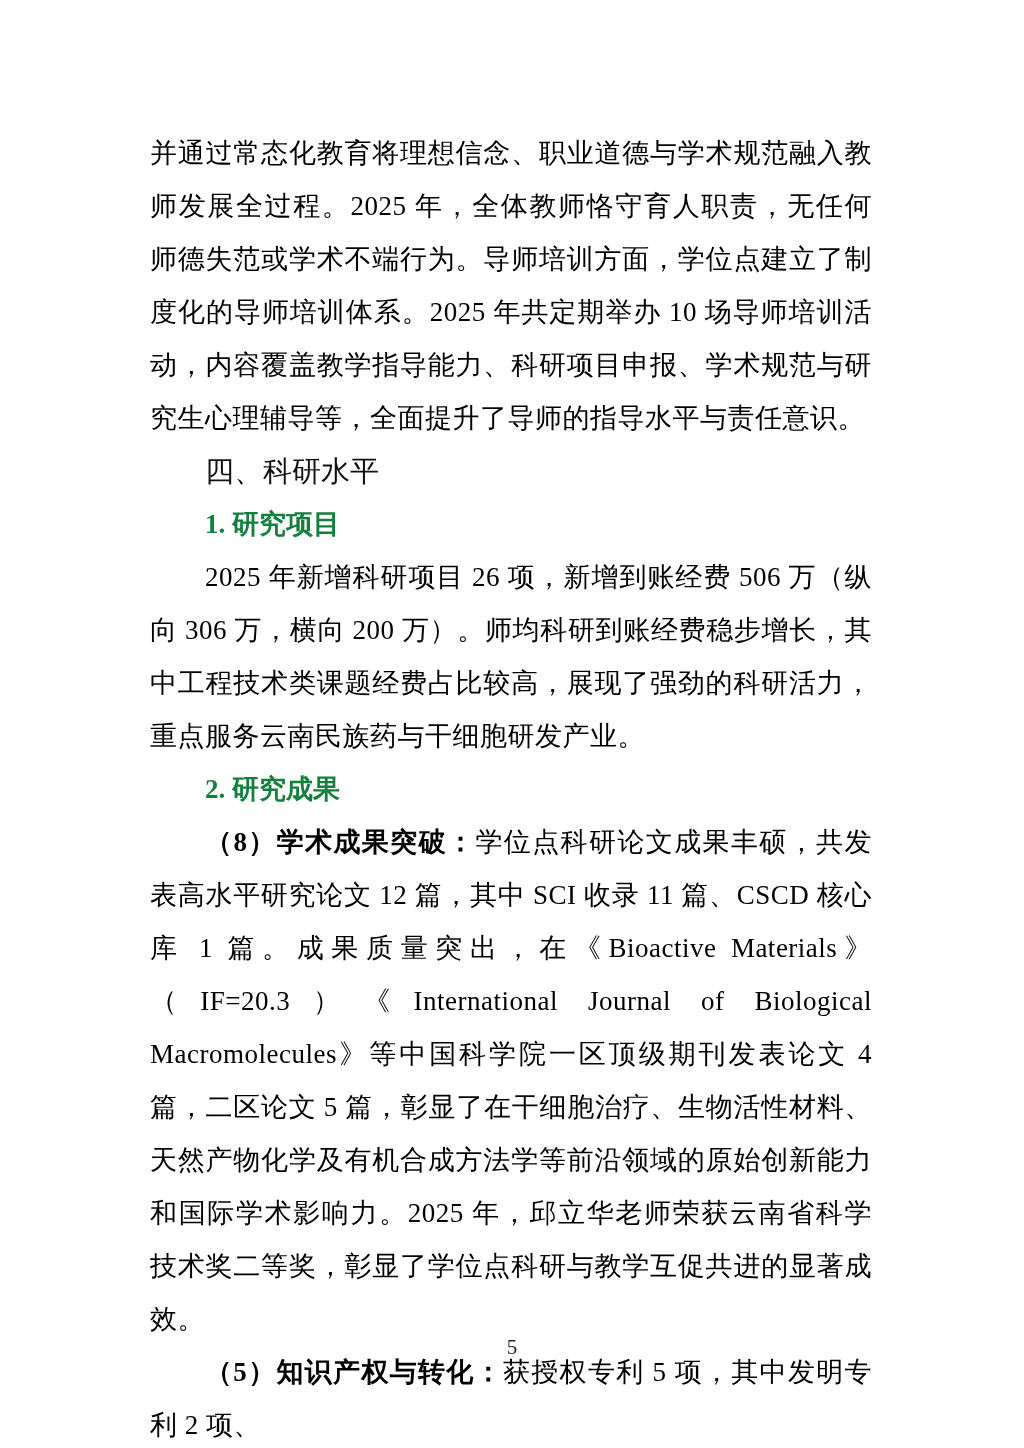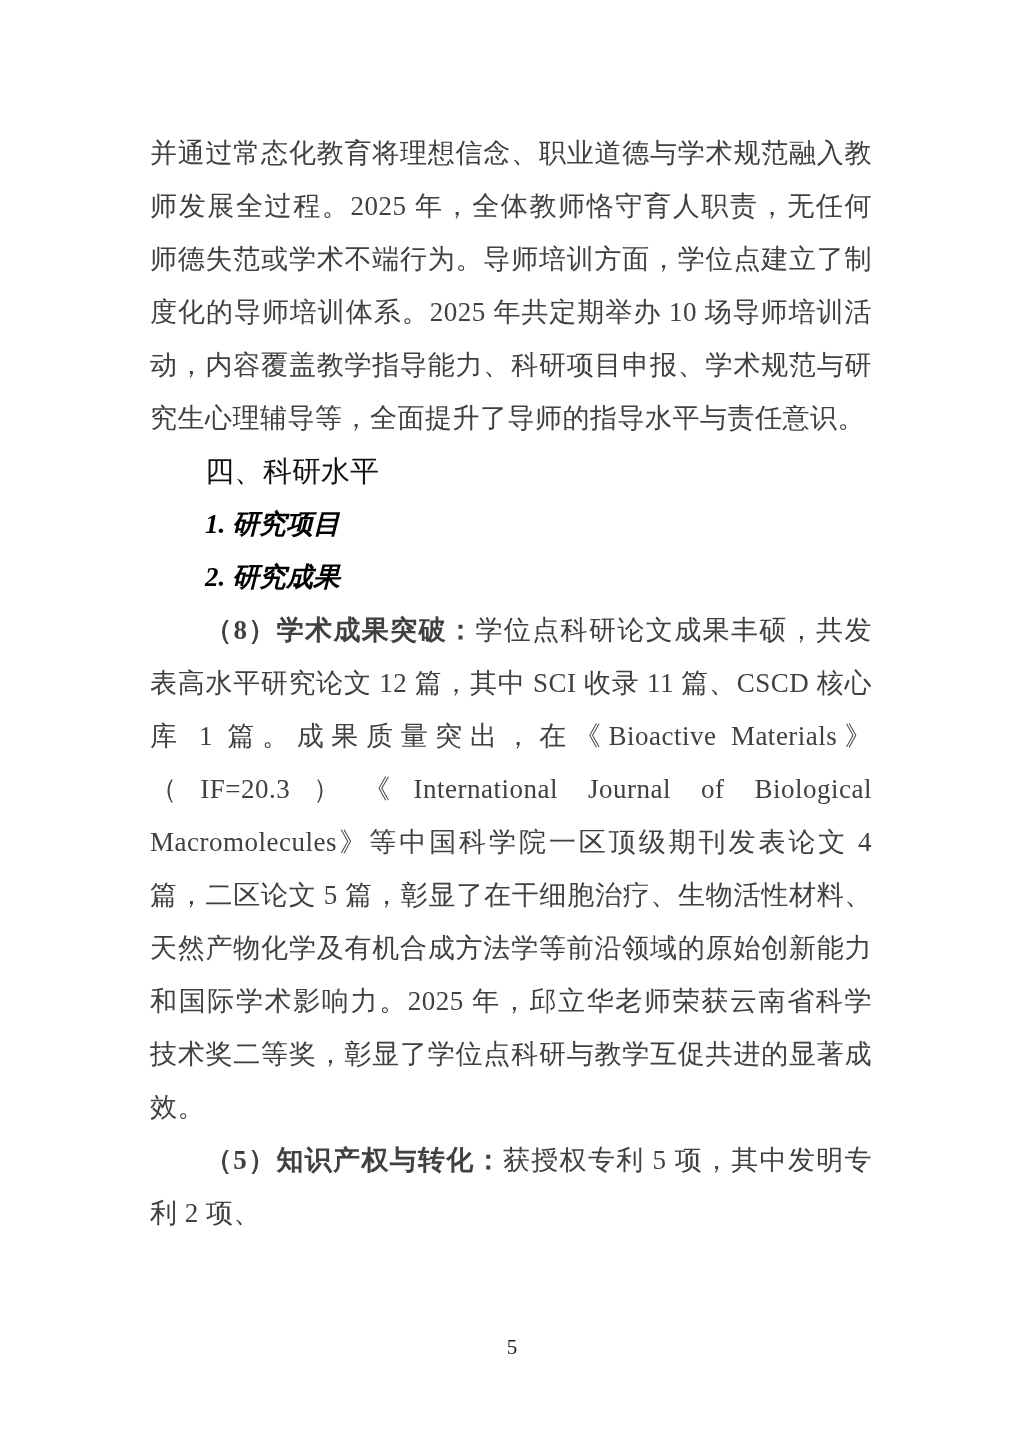--- a/index.html
+++ b/index.html
@@ -18,21 +18,21 @@
   .content {
     position: absolute;
     left: 150px;
     top: 127px;
     width: 722px;
   }
   .para {
     margin: 0;
     font-size: 27px;
     line-height: 53px;
-    color: #404040;
+    color: #000000;
     text-align: justify;
     text-align-last: left;
     letter-spacing: 0.5px;
   }
   .para.indent {
     text-indent: 55px;
   }
   .lead {
     font-weight: 700;
   }
@@ -45,22 +45,21 @@
     line-height: 53px;
     color: #111111;
   }
   .h2 {
     margin: 0;
     padding-left: 55px;
     font-family: "Liberation Serif", "DejaVu Serif", serif;
     font-weight: 700;
     font-size: 27px;
     line-height: 53px;
-    color: #000000;
-    font-style: italic;
+    color: #15803d;
   }
   .page-number {
     position: absolute;
     top: 1337px;
     left: 0;
     width: 100%;
     text-align: center;
     font-family: "Liberation Serif", "DejaVu Serif", serif;
     font-size: 21px;
     line-height: 1;
@@ -72,20 +71,21 @@
 
 <div class="page">
   <div class="content">
 
     <p class="para">并通过常态化教育将理想信念、职业道德与学术规范融入教师发展全过程。2025 年，全体教师恪守育人职责，无任何师德失范或学术不端行为。导师培训方面，学位点建立了制度化的导师培训体系。2025 年共定期举办 10 场导师培训活动，内容覆盖教学指导能力、科研项目申报、学术规范与研究生心理辅导等，全面提升了导师的指导水平与责任意识。</p>
 
     <h2 class="h1">四、科研水平</h2>
 
     <h3 class="h2">1. 研究项目</h3>
 
+    <p class="para indent">2025 年新增科研项目 26 项，新增到账经费 506 万（纵向 306 万，横向 200 万）。师均科研到账经费稳步增长，其中工程技术类课题经费占比较高，展现了强劲的科研活力，重点服务云南民族药与干细胞研发产业。</p>
 
     <h3 class="h2">2. 研究成果</h3>
 
     <p class="para indent"><strong class="lead">（8）学术成果突破：</strong><span>学位点科研论文成果丰硕，共发表高水平研究论文 12 篇，其中 SCI 收录 11 篇、CSCD 核心库 1 篇。成果质量突出，在《Bioactive Materials》（IF=20.3）《International Journal of Biological Macromolecules》等中国科学院一区顶级期刊发表论文 4 篇，二区论文 5 篇，彰显了在干细胞治疗、生物活性材料、天然产物化学及有机合成方法学等前沿领域的原始创新能力和国际学术影响力。2025 年，邱立华老师荣获云南省科学技术奖二等奖，彰显了学位点科研与教学互促共进的显著成效。</span></p>
 
     <p class="para indent"><strong class="lead">（5）知识产权与转化：</strong><span>获授权专利 5 项，其中发明专利 2 项、</span></p>
 
   </div>
 
   <div class="page-number">5</div>

